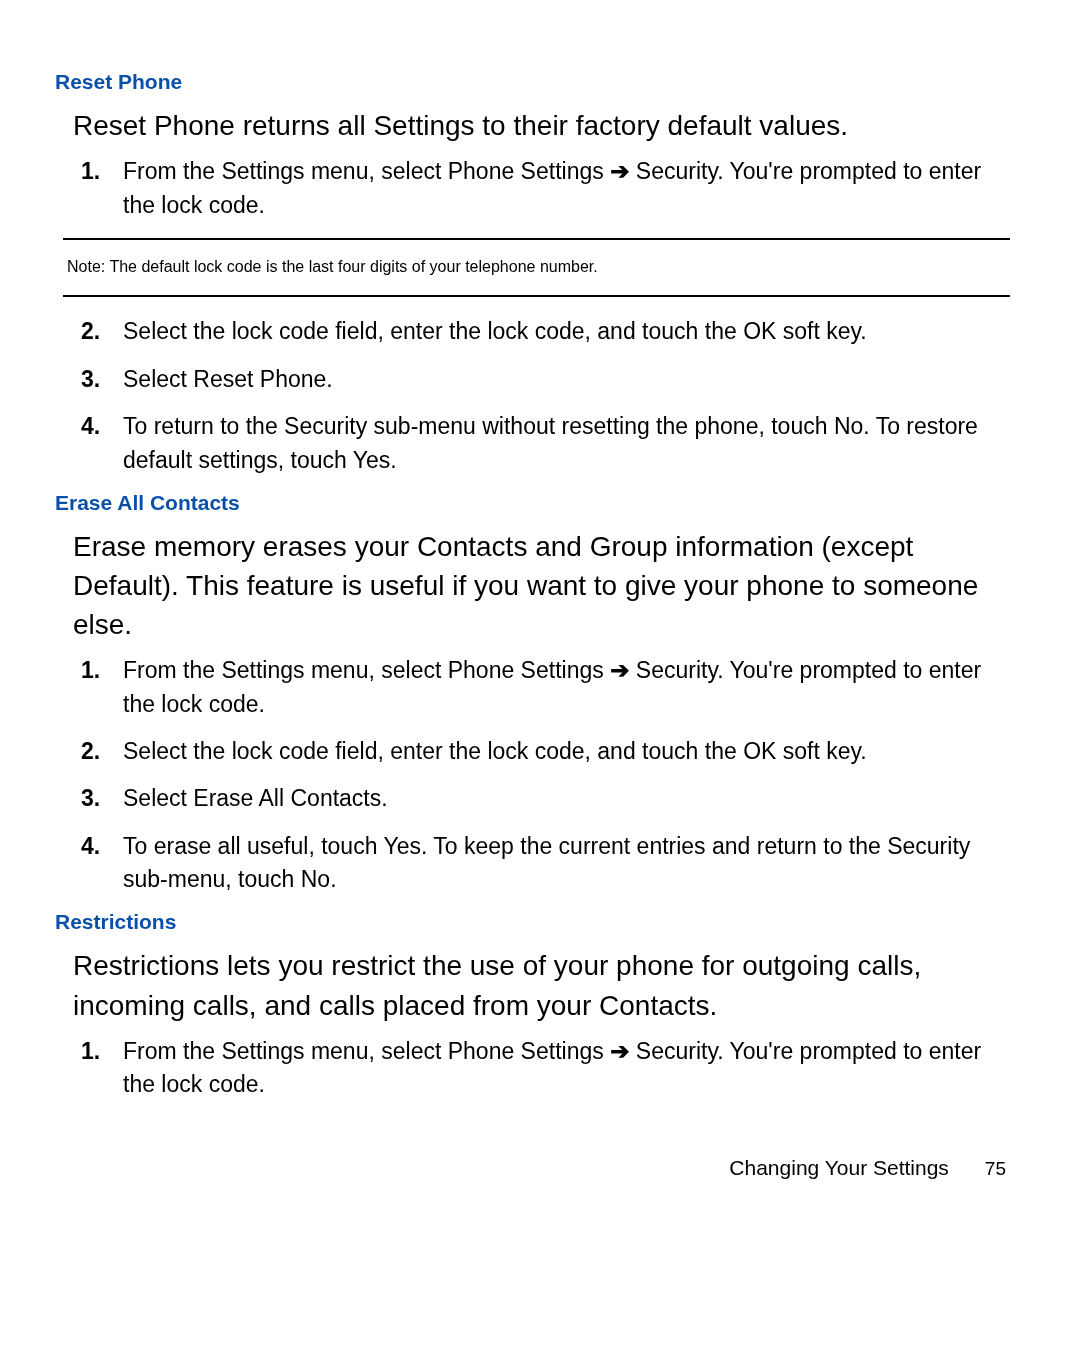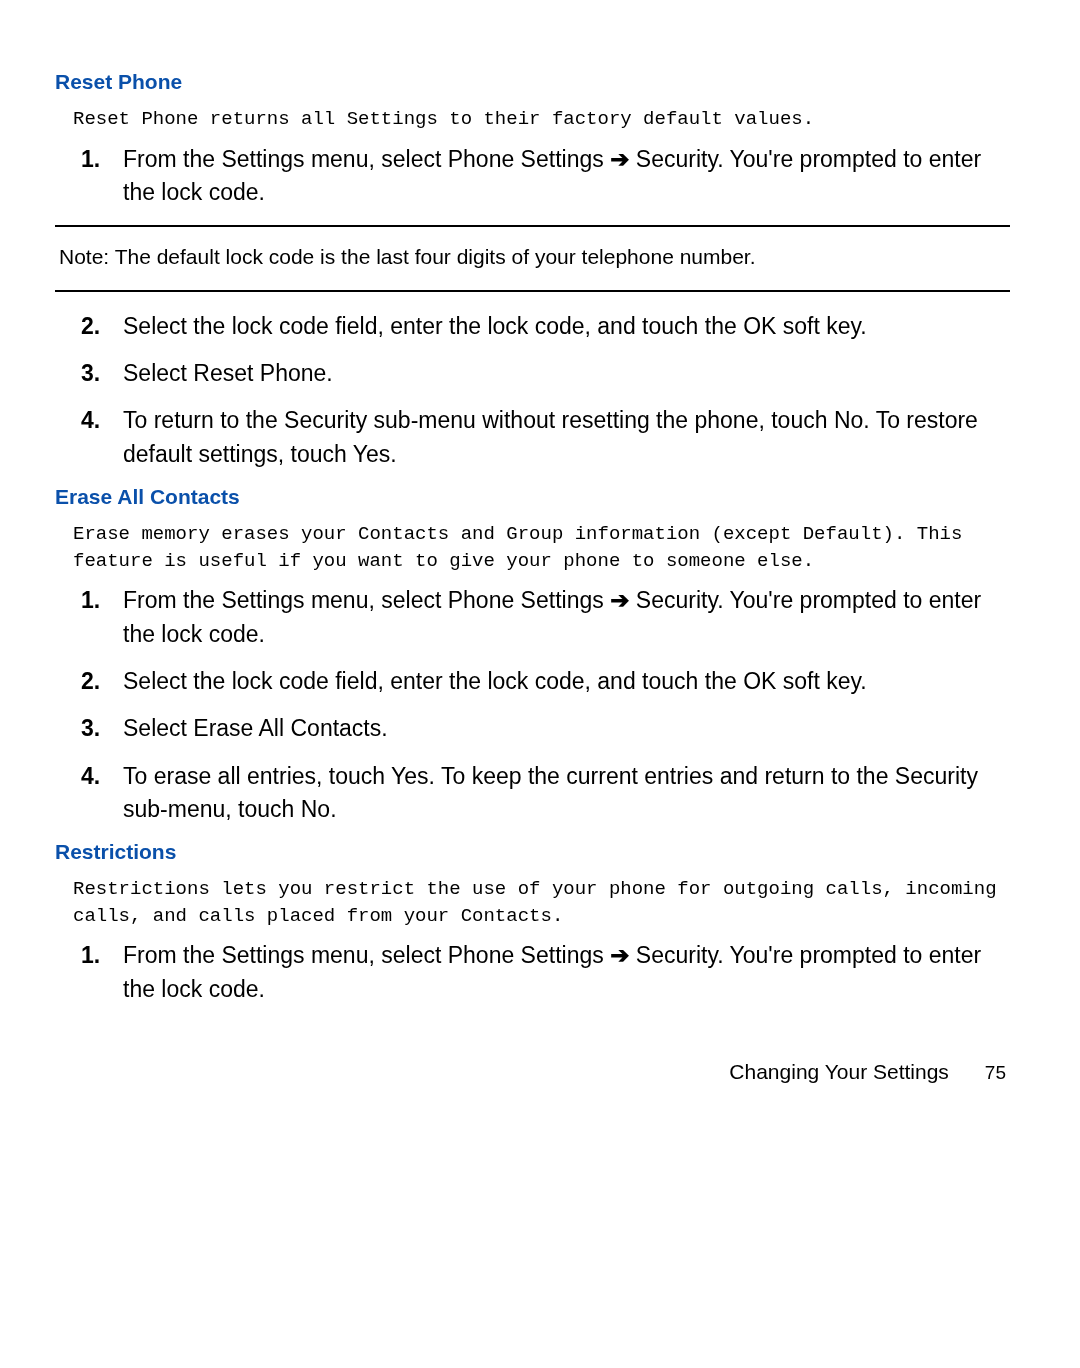--- a/index.html
+++ b/index.html
@@ -15,24 +15,23 @@
       box-sizing: border-box;
     }
     .section-heading {
       font-family: Arial, Helvetica, sans-serif;
       font-weight: bold;
       font-size: 21px;
       color: #0a50aa;
       margin: 10px 0 12px 0;
     }
     .body-text {
-      font-size: 19px;
+      font-size: 28px;
       line-height: 1.4;
       margin: 0 0 10px 0;
-      font-family: Liberation Mono, monospace;
     }
     .indent {
       padding-left: 18px;
     }
     ol.steps {
       list-style: none;
       padding-left: 68px;
       margin: 6px 0 8px 0;
       counter-reset: step;
     }
@@ -45,22 +44,22 @@
     ol.steps > li .num {
       position: absolute;
       left: -42px;
       font-weight: bold;
     }
     .b { font-weight: normal; }
     .note-block {
       border-top: 2.5px solid #000;
       border-bottom: 2.5px solid #000;
       padding: 16px 4px 18px 4px;
-      margin: 16px 0 18px 0;
-      font-size: 21px;
+      margin: 16px 0 18px 8px;
+      font-size: 16px;
       line-height: 1.35;
     }
     .arrow {
       font-weight: bold;
     }
     .footer {
       display: flex;
       justify-content: flex-end;
       align-items: baseline;
       gap: 36px;
@@ -120,21 +119,21 @@
     <li>
       <span class="num">2.</span>
       <span>Select the lock code field, enter the lock code, and touch the </span><span class="b">OK</span><span> soft key.</span>
     </li>
     <li>
       <span class="num">3.</span>
       <span>Select </span><span class="b">Erase All Contacts</span><span>.</span>
     </li>
     <li>
       <span class="num">4.</span>
-      <span>To erase all entries, touch </span><span class="b">Yes</span><span>. To keep the current entries and return to the </span><span class="b">Security</span><span> sub-menu, touch </span><span class="b">No</span><span>.</span>
+      <span>To erase all useful, touch </span><span class="b">Yes</span><span>. To keep the current entries and return to the </span><span class="b">Security</span><span> sub-menu, touch </span><span class="b">No</span><span>.</span>
     </li>
   </ol>
 
   <div class="section-heading">Restrictions</div>
 
   <p class="body-text indent">Restrictions lets you restrict the use of your phone for outgoing calls, incoming calls, and calls placed from your Contacts.</p>
 
   <ol class="steps">
     <li>
       <span class="num">1.</span>

